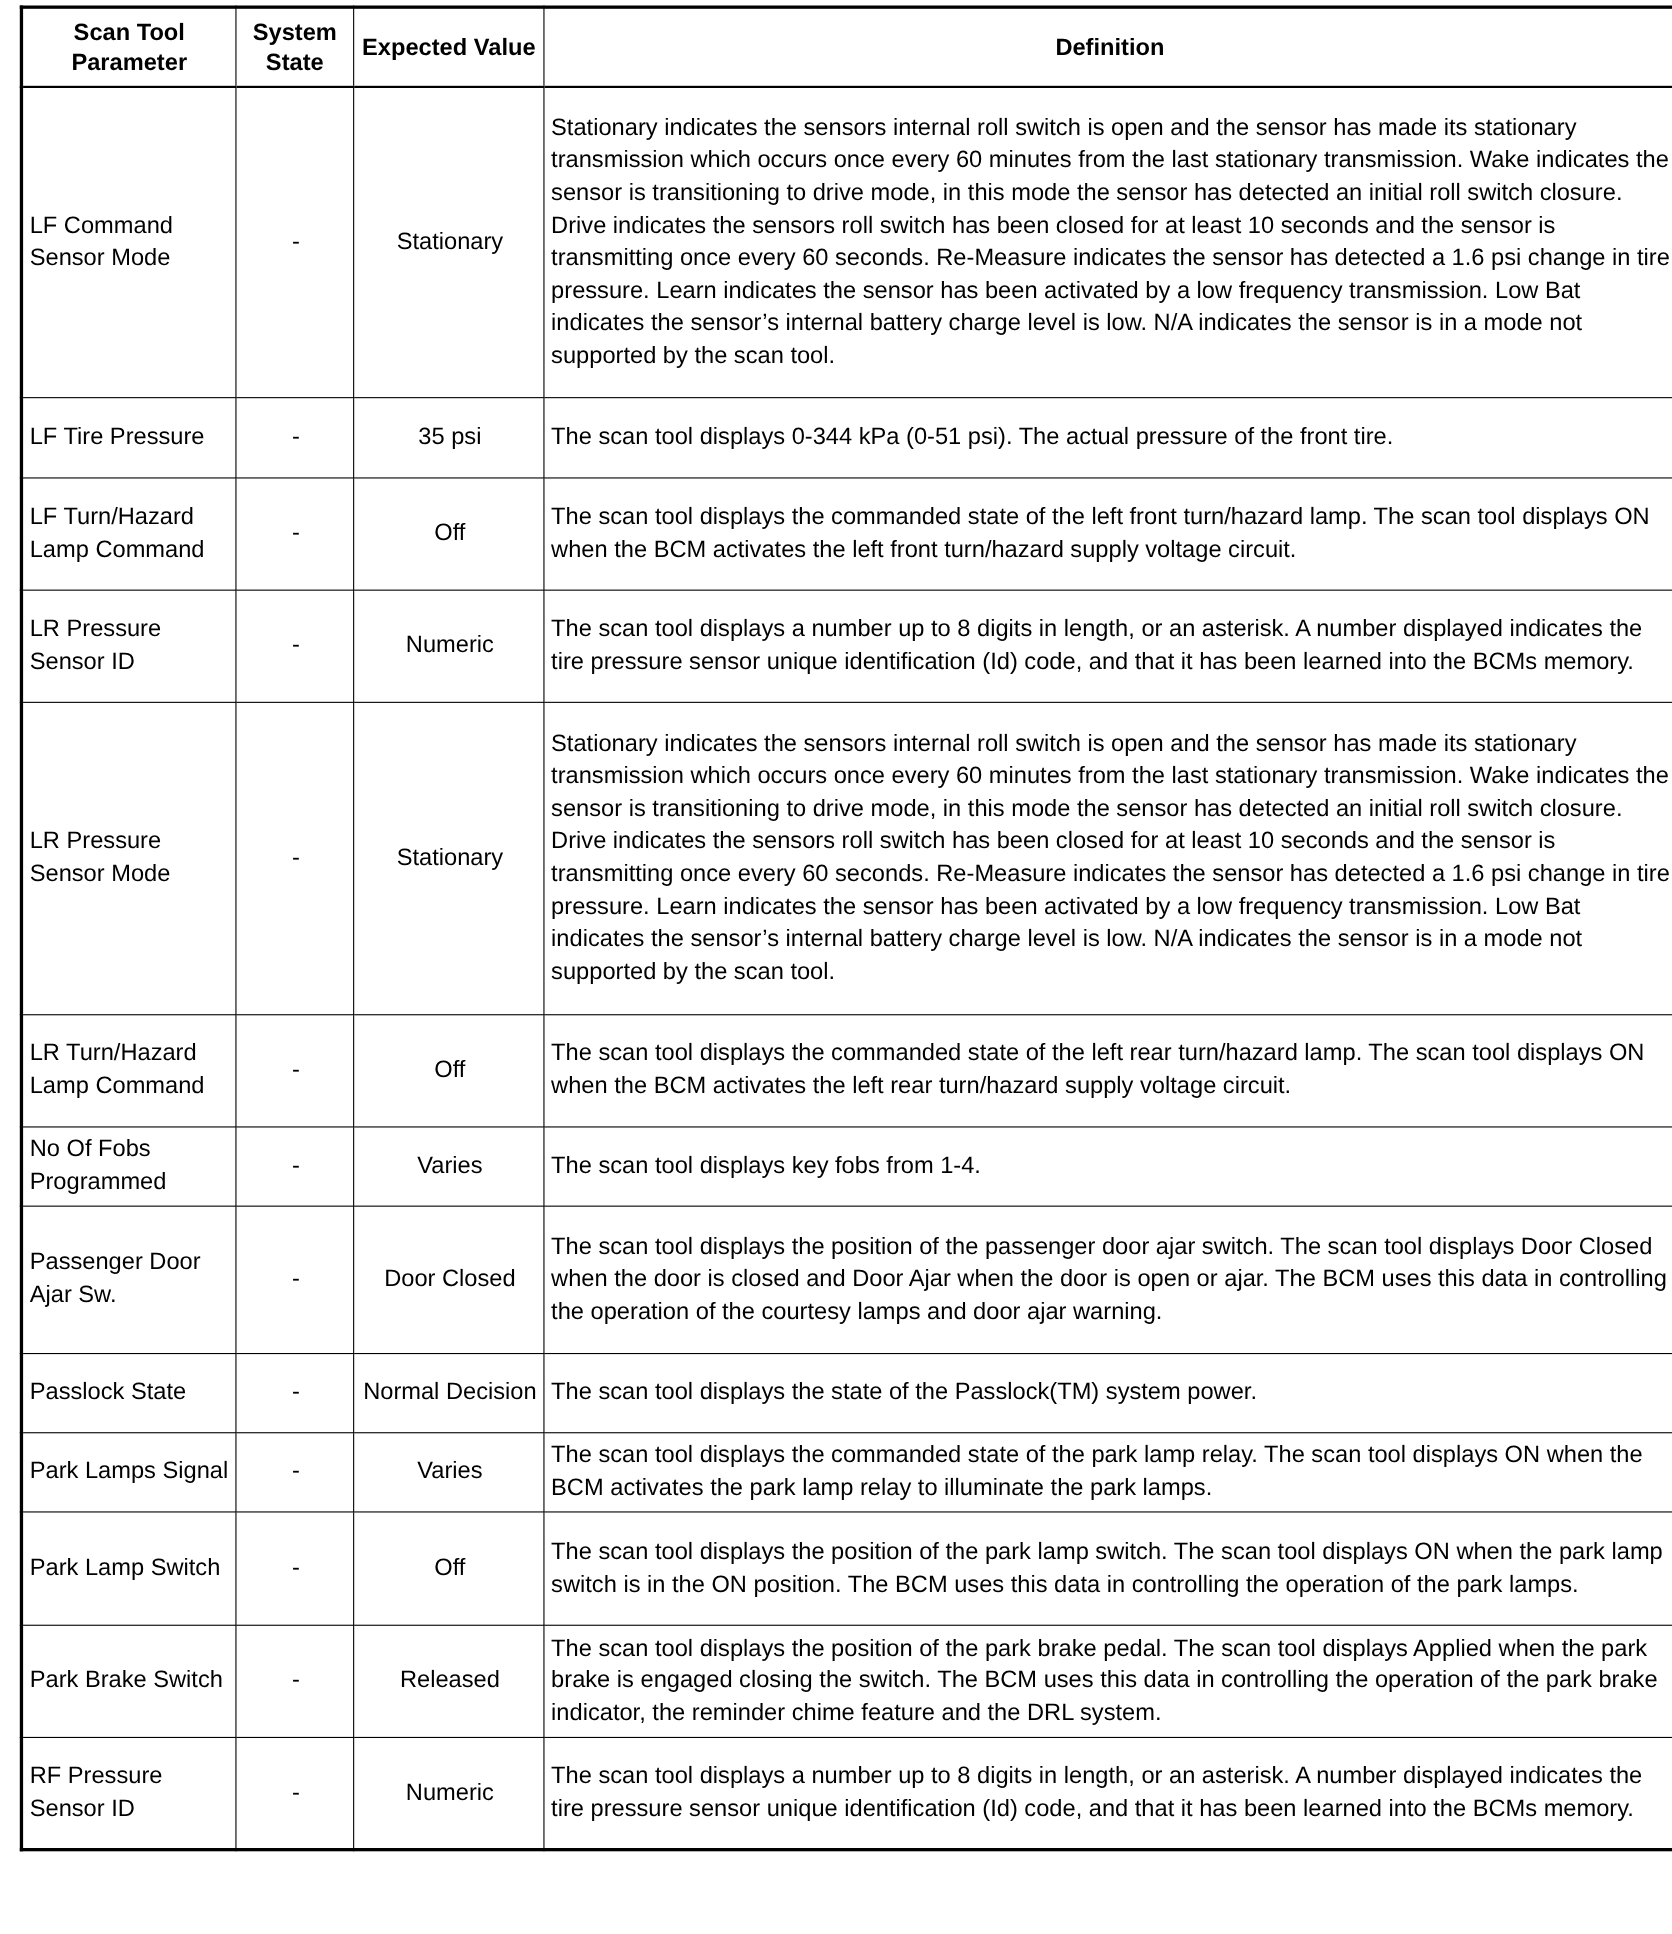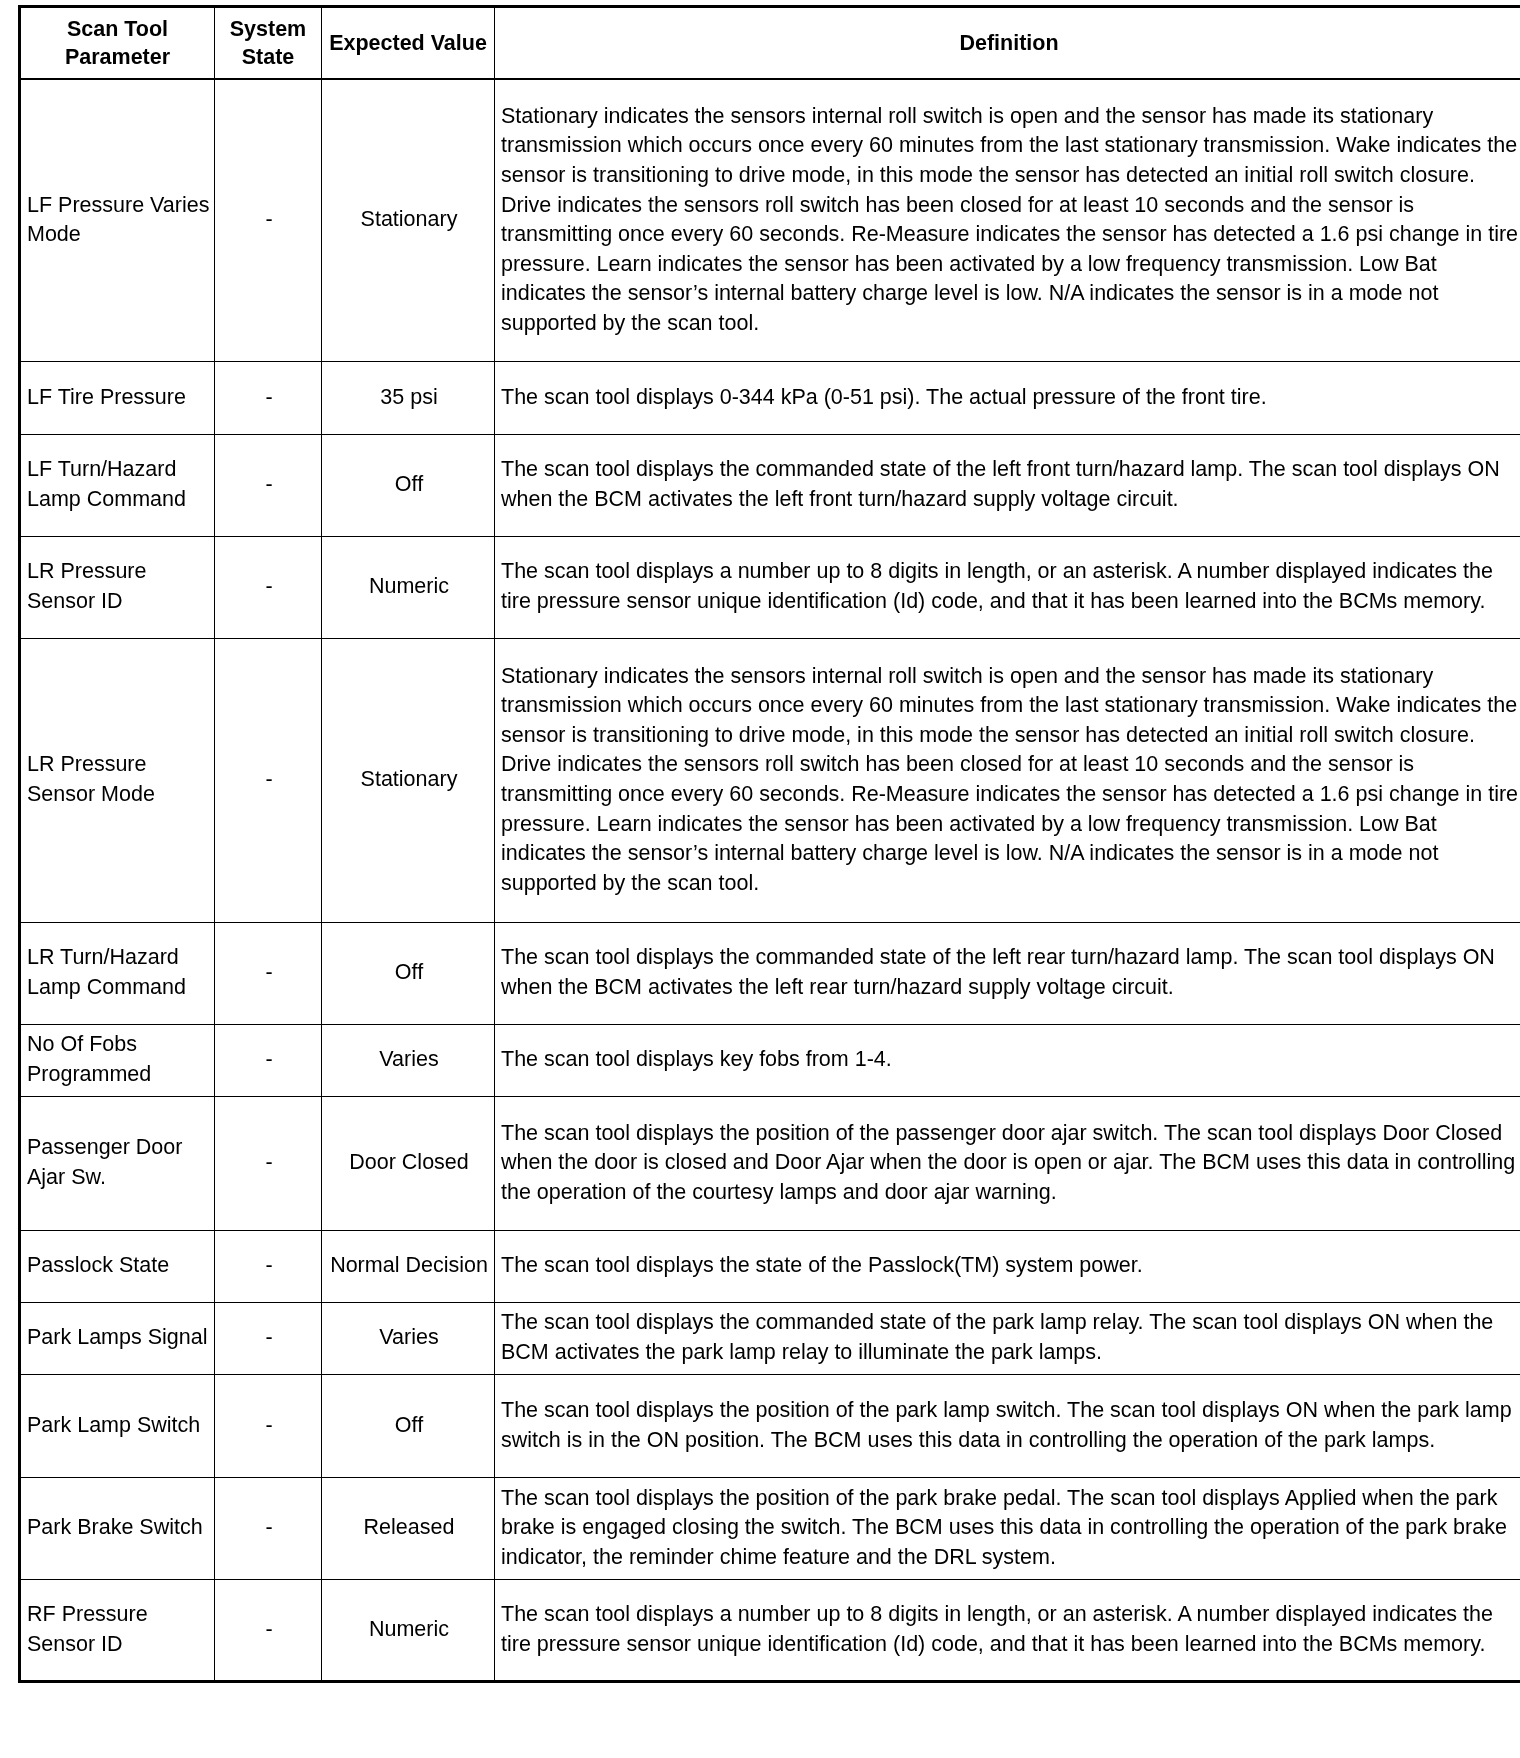--- a/index.html
+++ b/index.html
@@ -51,21 +51,21 @@
   <thead>
     <tr>
       <th>Scan Tool Parameter</th>
       <th>System State</th>
       <th>Expected Value</th>
       <th class="col-def">Definition</th>
     </tr>
   </thead>
   <tbody id="table-body">
     <tr style="height: 282px;">
-      <td class="param">LF Pressure Varies Mode</td>
+      <td class="param">LF Command Sensor Mode</td>
       <td class="state">-</td>
       <td class="expected">Stationary</td>
       <td class="definition">Stationary indicates the sensors internal roll switch is open and the sensor has made its stationary transmission which occurs once every 60 minutes from the last stationary transmission. Wake indicates the sensor is transitioning to drive mode, in this mode the sensor has detected an initial roll switch closure. Drive indicates the sensors roll switch has been closed for at least 10 seconds and the sensor is transmitting once every 60 seconds. Re-Measure indicates the sensor has detected a 1.6 psi change in tire pressure. Learn indicates the sensor has been activated by a low frequency transmission. Low Bat indicates the sensor’s internal battery charge level is low. N/A indicates the sensor is in a mode not supported by the scan tool.</td>
     </tr>
     <tr style="height: 73px;">
       <td class="param">LF Tire Pressure</td>
       <td class="state">-</td>
       <td class="expected">35 psi</td>
       <td class="definition">The scan tool displays 0-344 kPa (0-51 psi). The actual pressure of the front tire.</td>
     </tr>

